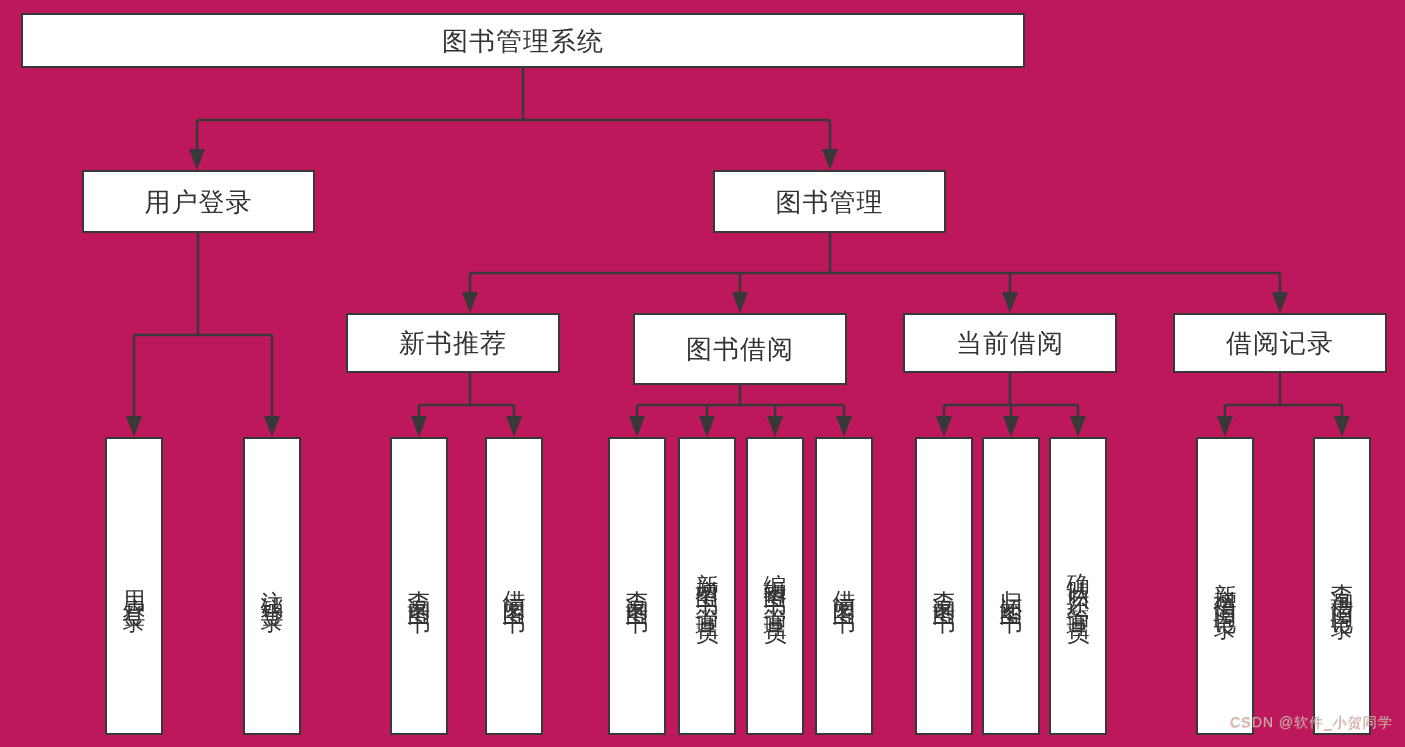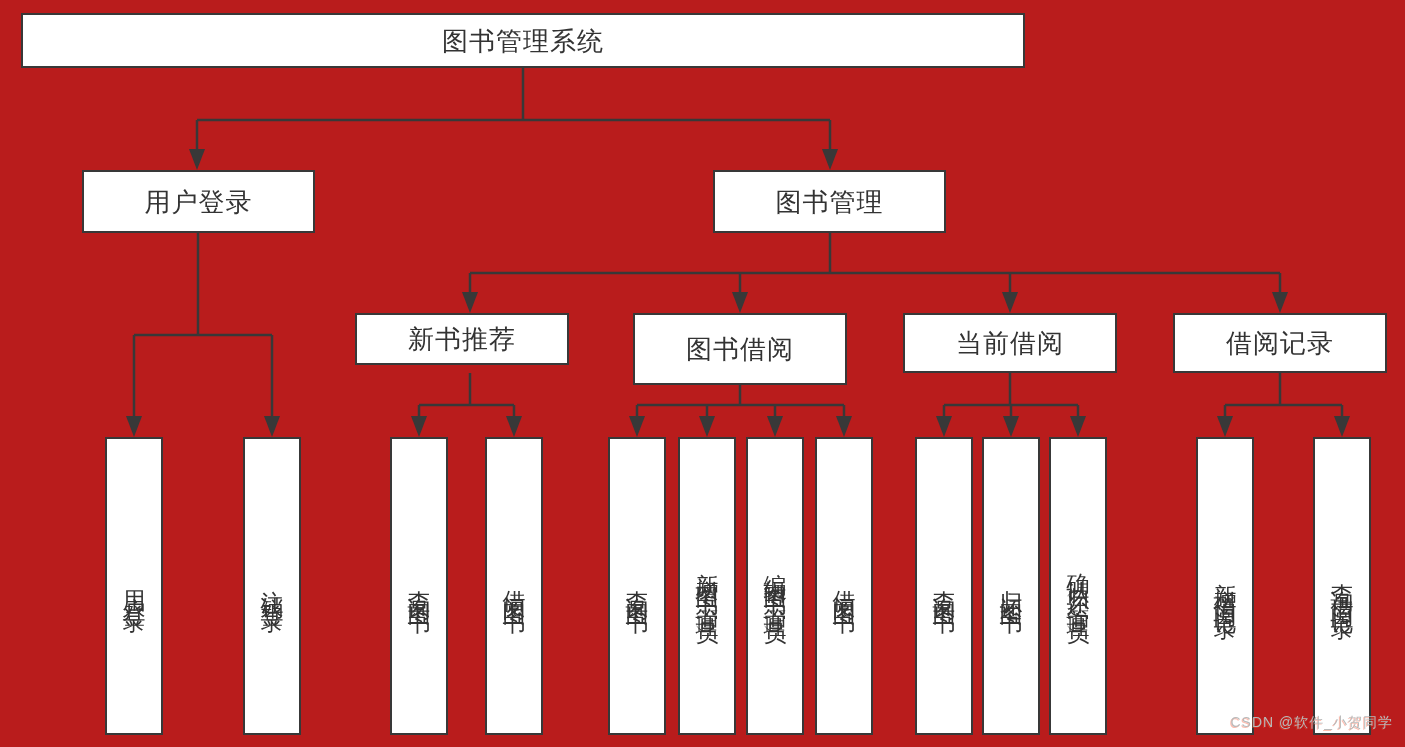--- a/index.html
+++ b/index.html
@@ -5,21 +5,21 @@
   html, body {
     margin: 0;
     padding: 0;
     background: #ffffff;
     font-family: "Liberation Sans", sans-serif;
   }
   .stage {
     position: relative;
     width: 1405px;
     height: 747px;
-    background: #b91c1c;
+    background: #be185d;
     overflow: hidden;
     color: #333333;
   }
   .connectors {
     position: absolute;
     left: 0;
     top: 0;
     width: 1405px;
     height: 747px;
     pointer-events: none;
@@ -109,21 +109,21 @@
     <span>图书管理系统</span>
   </div>
 
   <div class="box node" style="left:82px; top:170px; width:233px; height:63px;">
     <span>用户登录</span>
   </div>
   <div class="box node" style="left:713px; top:170px; width:233px; height:63px;justify-content:center;">
     <span>图书管理</span>
   </div>
 
-  <div class="box node" style="left:355px; top:313px; width:214px; height:52px;">
+  <div class="box node" style="left:346px; top:313px; width:214px; height:60px;">
     <span>新书推荐</span>
   </div>
   <div class="box node" style="left:633px; top:313px; width:214px; height:72px;">
     <span>图书借阅</span>
   </div>
   <div class="box node" style="left:1173px; top:313px; width:214px; height:60px;">
     <span>借阅记录</span>
   </div>
   <div class="box node" style="left:903px; top:313px; width:214px; height:60px;">
     <span>当前借阅</span>

